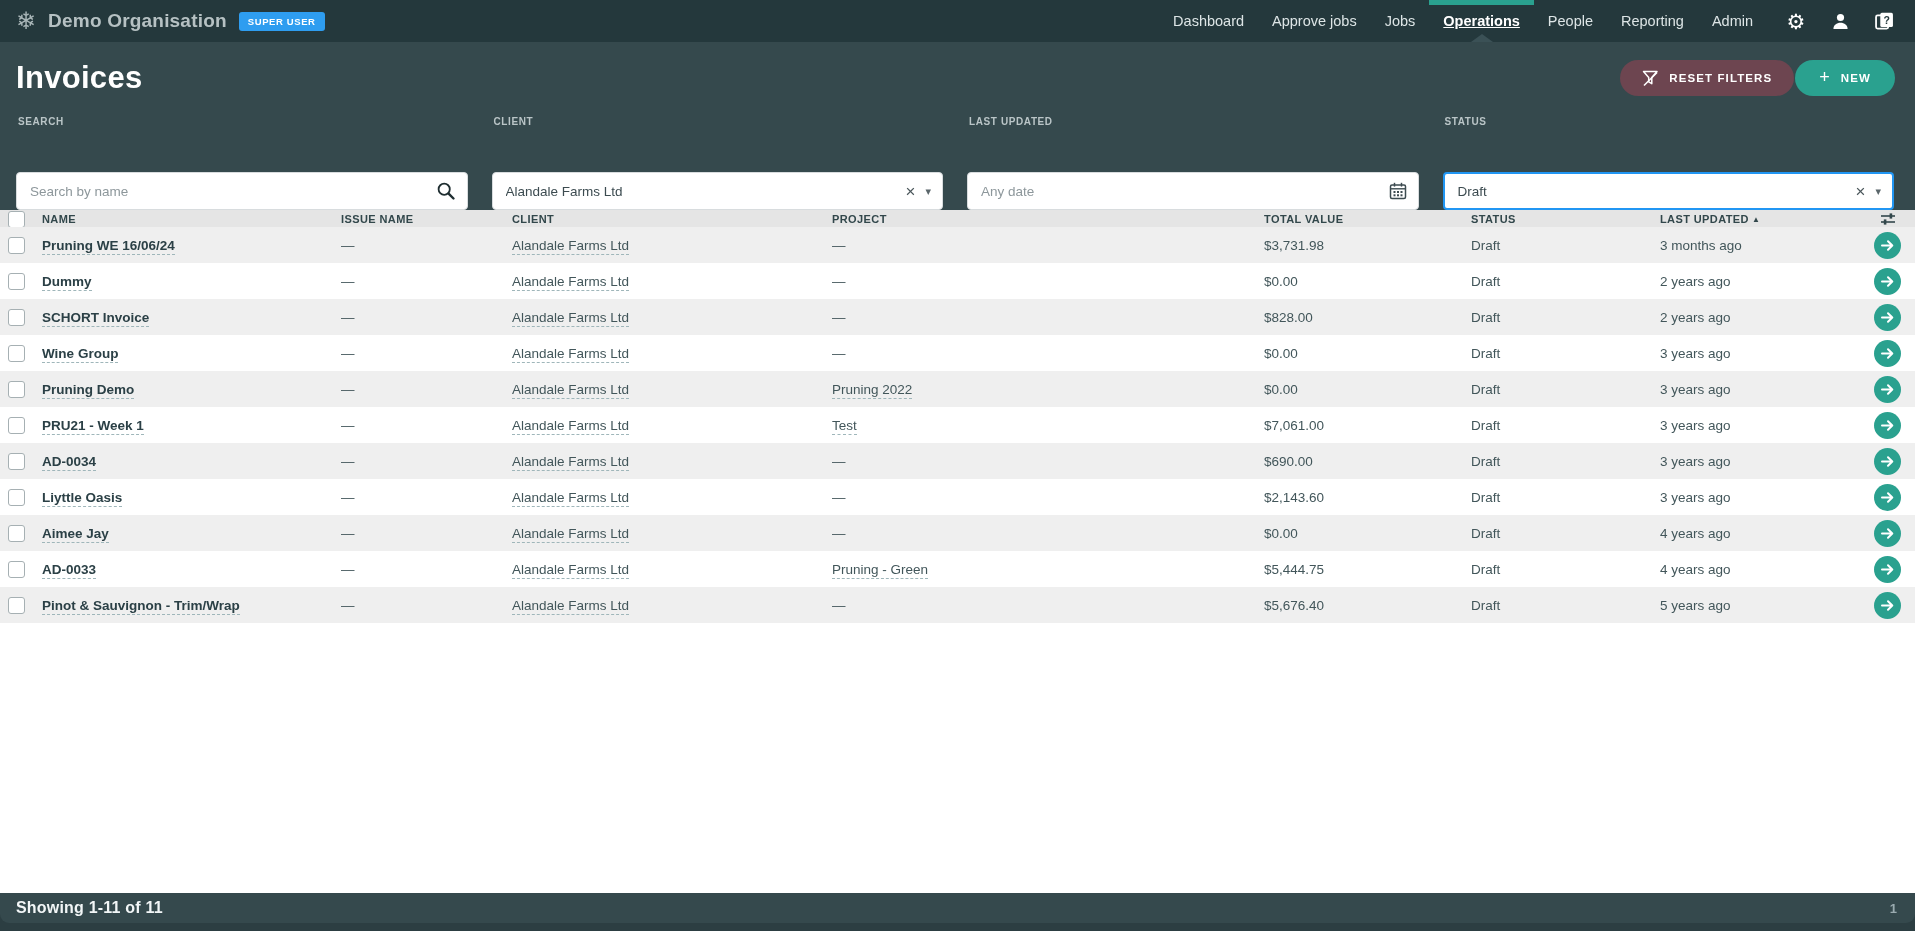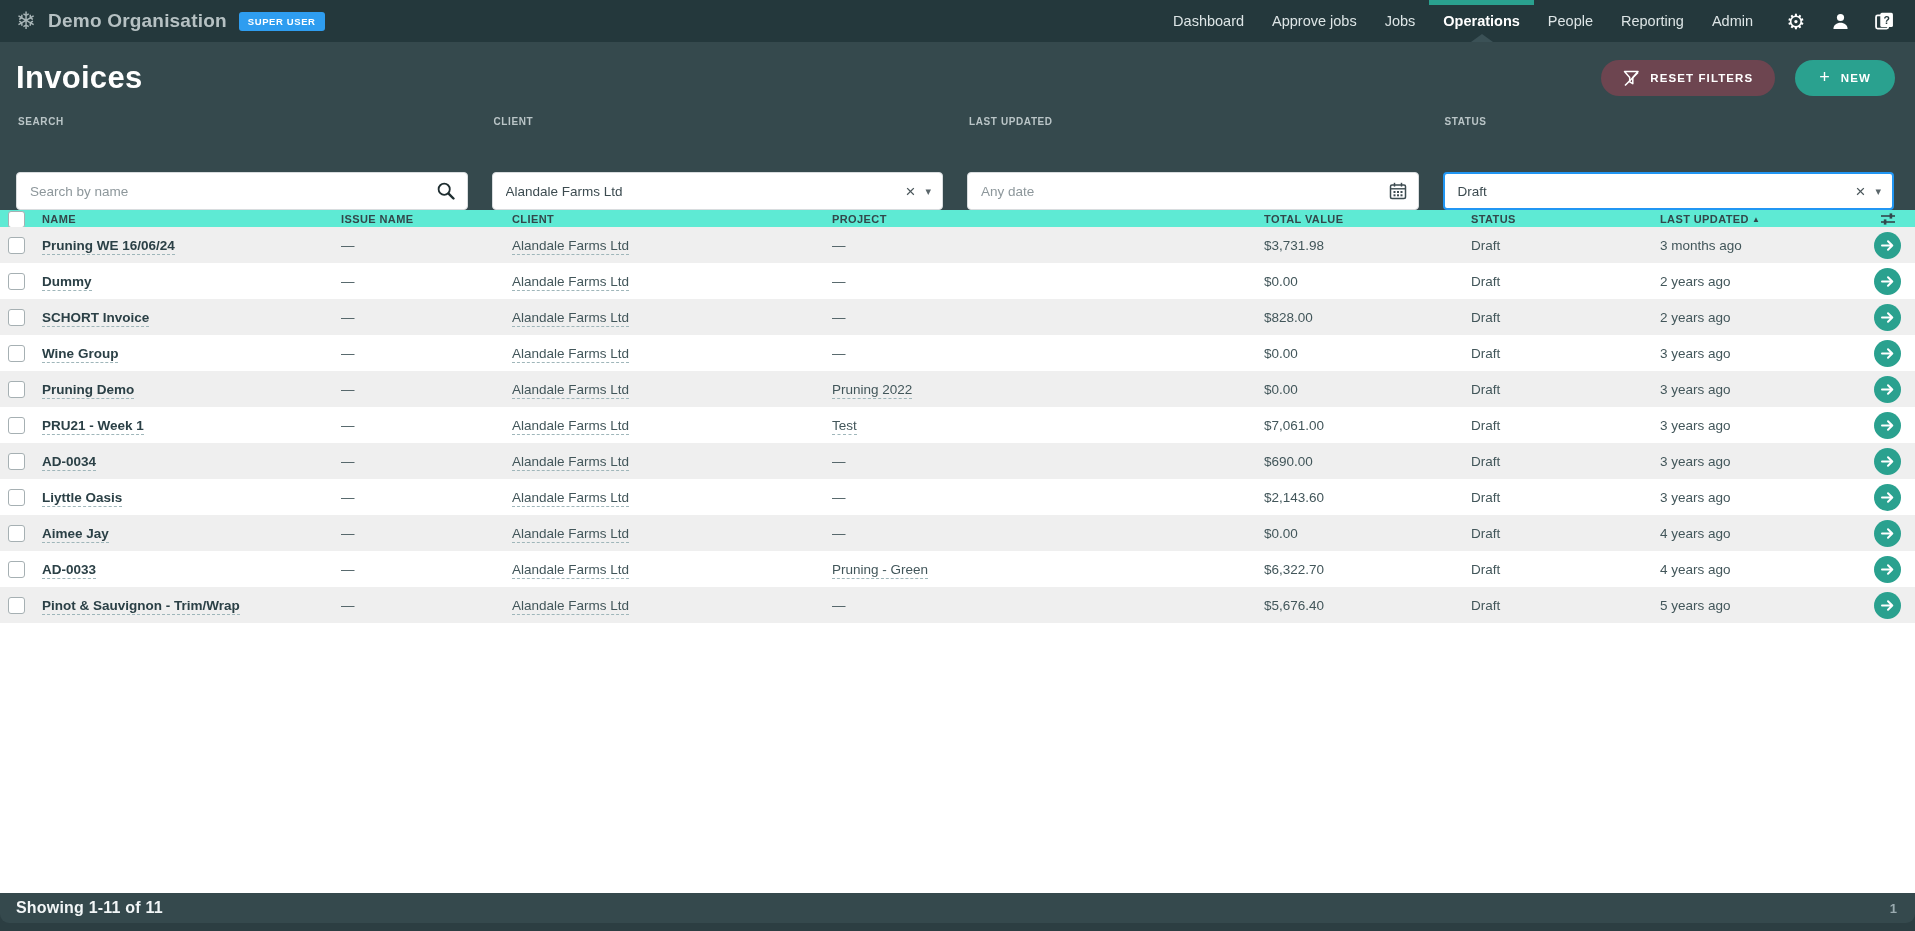--- a/index.html
+++ b/index.html
@@ -25,38 +25,39 @@
     letter-spacing:.6px; padding:4px 9px; border-radius:3px;
   }
   .nav { display:flex; align-items:stretch; }
   .nav-item {
     display:flex; align-items:center; padding:0 14px;
     color:#dde5e6; font-size:14.5px; cursor:pointer; position:relative;
   }
   .nav-item.active {
     color:#fff; font-weight:bold;
     box-shadow: inset 0 5px 0 #2aa18f;
+    text-decoration: underline;
   }
   .nav-item.active::after {
     content:""; position:absolute; left:50%; bottom:0; transform:translateX(-50%);
     width:0; height:0; border-left:11px solid transparent; border-right:11px solid transparent;
     border-bottom:8px solid #3b5156;
   }
   .nav-icons { display:flex; align-items:center; gap:10px; margin-left:12px; }
   .nav-icon-btn {
     width:34px; height:34px; display:flex; align-items:center; justify-content:center;
     color:#fff; cursor:pointer; background:none; border:none; padding:0;
   }
   .gear-glyph { font-size:21px; color:#fff; line-height:1; }
 
   
   .page-head { height:168px; flex:none; background:#35494d; padding:14px 20px 0 16px; }
   .title-row { display:flex; align-items:center; justify-content:space-between; height:44px; }
   .page-title { color:#fff; font-size:31px; font-weight:bold; letter-spacing:.3px; margin:0; }
-  .head-buttons { display:flex; align-items:flex-end; gap:20px; }
+  .head-buttons { display:flex; align-items:flex-end; gap:1px; }
   .btn-pill {
     display:flex; align-items:center; gap:10px; height:36px; border:none; cursor:pointer;
     border-radius:18px; padding:0 22px; color:#fff; font-family:inherit;
     font-size:11.5px; font-weight:bold; letter-spacing:1.1px;
   }
   .btn-reset { background:#6d4550; }
   .btn-new { background:#2aa18f; padding:0 24px; }
   .btn-new .plus-glyph { font-size:18px; font-weight:normal; line-height:1; margin-top:-2px; }
 
   
@@ -79,21 +80,21 @@
   .input-box input::placeholder { color:#8d979b; opacity:1; }
   .clear-x { color:#4a565a; font-size:17px; line-height:1; cursor:pointer; }
   .caret-down { color:#5b676b; font-size:11px; line-height:1; cursor:pointer; margin-left:2px; }
 
   
   .table-area { flex:1; background:#fff; display:flex; flex-direction:column; }
   .grid-row {
     display:grid; align-items:center;
     grid-template-columns:42px 299px 171px 320px 432px 207px 189px 200px 1fr;
   }
-  .thead { height:17px; flex:none; background:#5eead4; }
+  .thead { height:17px; flex:none; background:#e5e5e5; }
   .th {
     color:#32474b; font-size:11px; font-weight:bold; letter-spacing:.4px; cursor:pointer;
     display:flex; align-items:center; gap:3px;
   }
   .sort-arrow { font-size:8px; color:#32474b; }
   .td-check { display:flex; align-items:center; padding-left:8px; }
   .cb {
     appearance:none; -webkit-appearance:none; width:17px; height:17px; margin:0;
     border:1.5px solid #a6b0b3; border-radius:3px; background:#fff; cursor:pointer;
   }
@@ -460,21 +461,21 @@
   </div>
 
   <div class="grid-row tr even">
     <div class="td td-check">
       <input type="checkbox" class="cb" style="">
     </div>
     <div class="td td-name"><span class="cell-link">AD-0033</span></div>
     <div class="td">—</div>
     <div class="td"><span class="cell-link">Alandale Farms Ltd</span></div>
     <div class="td"><span class="cell-link">Pruning - Green</span></div>
-    <div class="td">$6,322.70</div>
+    <div class="td">$5,444.75</div>
     <div class="td">Draft</div>
     <div class="td">4 years ago</div>
     <div class="td td-action">
       <button class="row-arrow-btn">
         <svg width="27" height="27" viewBox="0 0 27 27">
           <circle cx="13.5" cy="13.5" r="13.5" fill="#2aa18f"></circle>
           <path d="M8 13.5h10 M14 9.3l4.3 4.2-4.3 4.2" fill="none" stroke="#fff" stroke-width="2" stroke-linecap="round" stroke-linejoin="round"></path>
         </svg>
       </button>
     </div>

